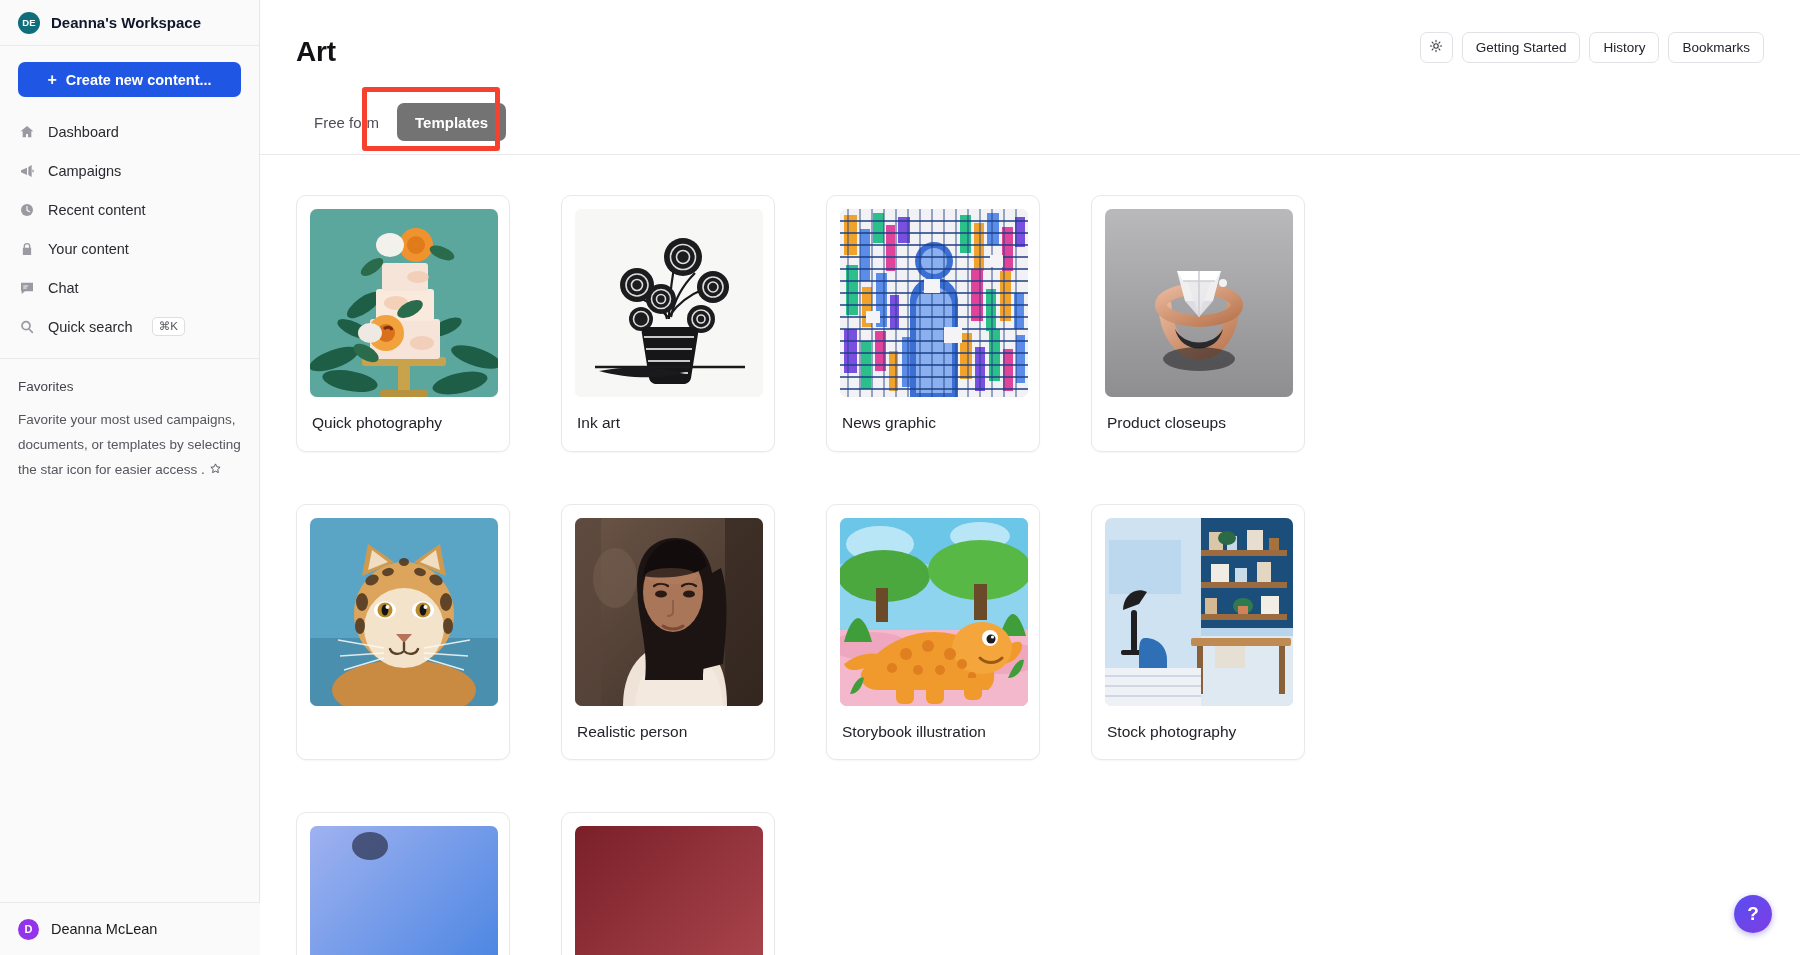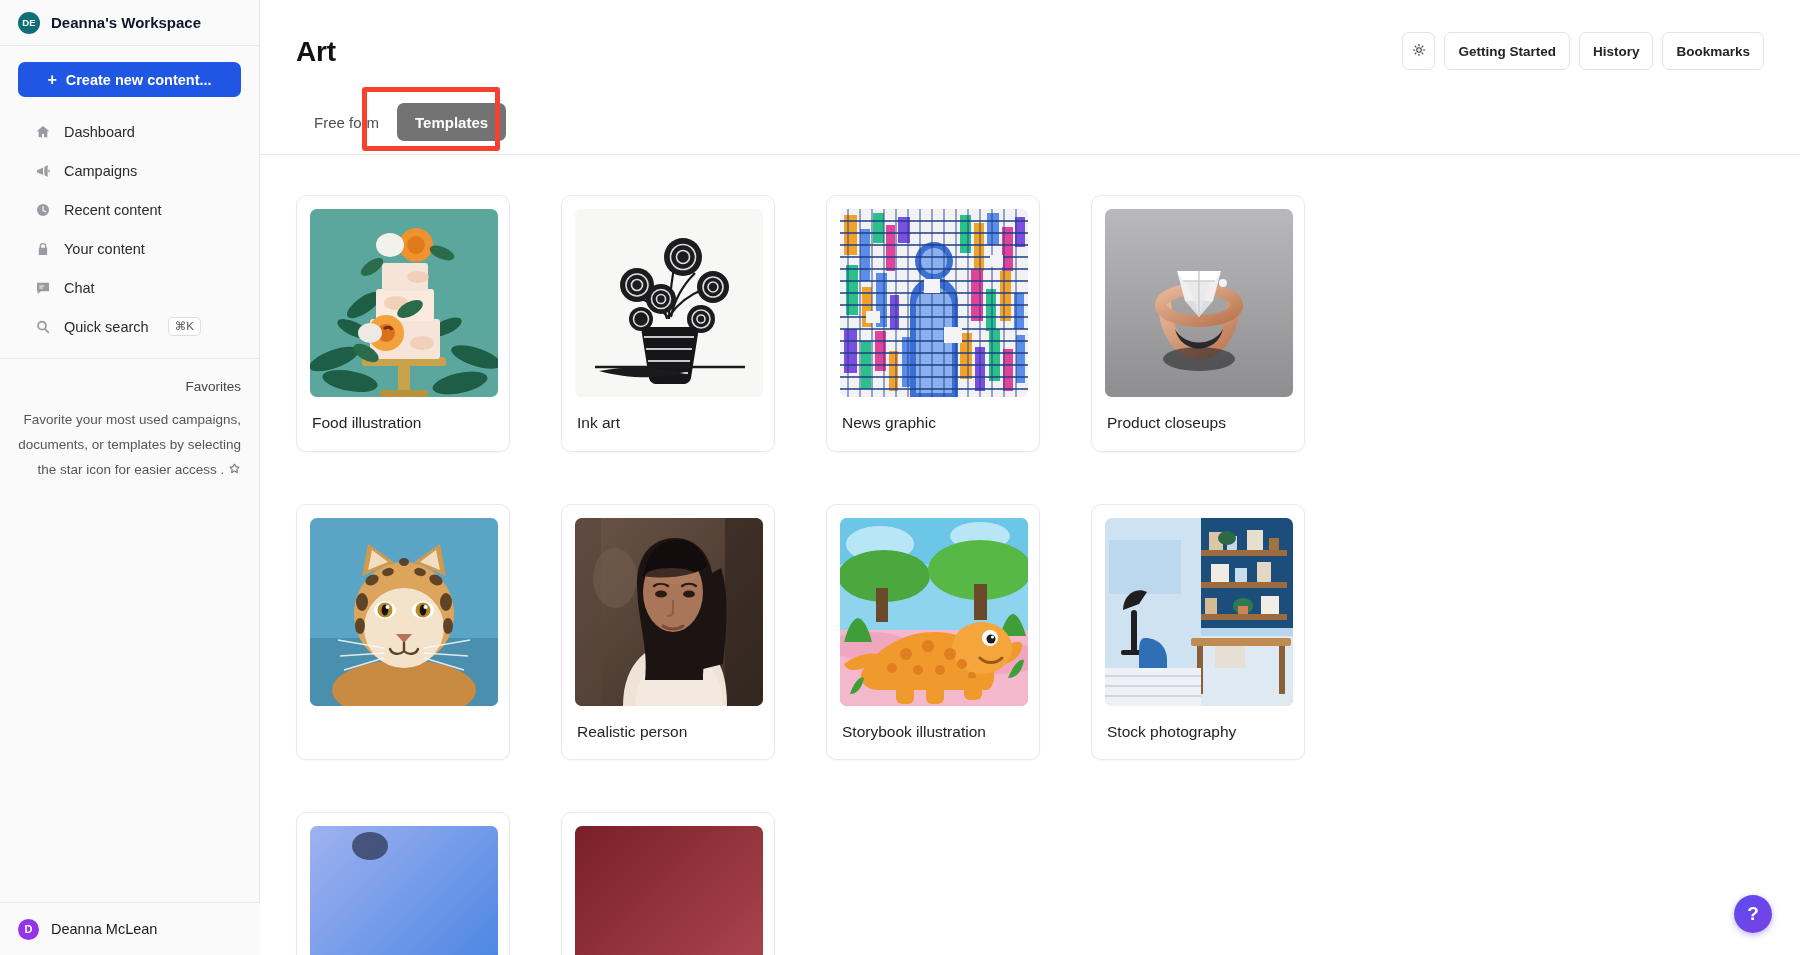--- a/index.html
+++ b/index.html
@@ -37,42 +37,42 @@
     margin: 16px 18px 10px 18px;
     height: 35px; border-radius: 7px;
     background: #1f56e3; color: #fff;
     font-size: 14.5px; font-weight: 700;
     display: flex; align-items: center; justify-content: center;
     gap: 9px; cursor: pointer; border: none;
     font-family: inherit;
   }
   .create-btn .plus { font-size: 16px; font-weight: 700; line-height: 1; }
 
-  .nav { padding: 5px 0 10px 16px; }
+  .nav { padding: 5px 0 10px 0; }
   .nav-item {
     height: 39px; display: flex; align-items: center;
     gap: 13px; padding: 0 18px; cursor: pointer;
     font-size: 14.5px; color: #2a2a30;
   }
   .nav-ico {
     width: 17px; height: 17px; flex: none;
     display: flex; align-items: center; justify-content: center;
     color: #9a9aa2;
   }
   .nav-ico svg { width: 16px; height: 16px; display: block; }
   .kbd {
     margin-left: 6px;
     border: 1px solid #dedee2; border-radius: 5px;
     background: #fff; color: #55555e;
     font-size: 11.5px; padding: 2px 6px; line-height: 1.1;
   }
 
   .nav-sep { height: 1px; background: #eaeaea; margin: 2px 0 0 0; }
 
-  .fav { padding: 20px 18px 0 18px; text-align: right; }
+  .fav { padding: 20px 18px 0 18px; }
   .fav-title { font-size: 13.5px; color: #44444c; margin-bottom: 13px; }
   .fav-text { font-size: 13.5px; color: #55555e; line-height: 25px; }
   .fav-star { display: inline-block; vertical-align: -1px; }
   .fav-star svg { width: 13px; height: 13px; }
 
   .user-row {
     position: absolute; left: 0; bottom: 0;
     width: 300px; height: 53px;
     border-top: 1px solid #eaeaea;
     display: flex; align-items: center; gap: 12px;
@@ -92,23 +92,23 @@
   .main { flex: 1; height: 955px; position: relative; overflow: hidden; background: #fff; }
 
   .main-head { padding: 22px 36px 0 36px; position: relative; }
   .page-title { font-size: 28px; font-weight: 700; color: #121216; letter-spacing: -.2px; margin-top: 14px; }
 
   .head-actions {
     position: absolute; right: 36px; top: 32px;
     display: flex; align-items: center; gap: 9px;
   }
   .hbtn {
-    height: 38px; border: 1px solid #e2e2e6; border-radius: 7px;
+    height: 31px; border: 1px solid #e2e2e6; border-radius: 7px;
     background: #fff; color: #23232a;
-    font-size: 13.5px; font-weight: 700;
+    font-size: 13.5px; font-weight: 400;
     padding: 0 13px; cursor: pointer;
     display: flex; align-items: center; font-family: inherit;
   }
   .hbtn.icon-only { width: 33px; padding: 0; justify-content: center; }
   .hbtn.icon-only svg { width: 16px; height: 16px; color: #3a3a42; }
 
   .tabs {
     margin-top: 22px; padding-left: 36px;
     display: flex; align-items: center; gap: 0; position: relative;
     height: 64px;
@@ -338,21 +338,21 @@
               <ellipse cx="80" cy="36" rx="14" ry="12" fill="#f3f1ec"></ellipse>
               <ellipse cx="60" cy="124" rx="12" ry="10" fill="#eeeae3"></ellipse>
               <g fill="#2a6b4c">
                 <ellipse cx="132" cy="44" rx="13" ry="6" transform="rotate(22 132 44)"></ellipse>
                 <ellipse cx="62" cy="58" rx="13" ry="6" transform="rotate(-35 62 58)"></ellipse>
                 <ellipse cx="100" cy="100" rx="14" ry="7" transform="rotate(-28 100 100)"></ellipse>
                 <ellipse cx="56" cy="144" rx="14" ry="7" transform="rotate(30 56 144)"></ellipse>
               </g>
             </svg>
           </div>
-          <div class="card-label">Food illustration</div>
+          <div class="card-label">Quick photography</div>
         </div>
 
         <div class="card">
           <div class="thumb">
             <svg viewBox="0 0 188 188">
               <rect width="188" height="188" fill="#f7f7f5"></rect>
               <g stroke="#18181a" fill="none" stroke-width="2.2">
                 <path d="M94 110c0-26 4-44 6-58"></path>
                   <path d="M96 108c4-20 14-34 24-44"></path>
                 <path d="M92 110c-4-18-16-30-26-38"></path>

